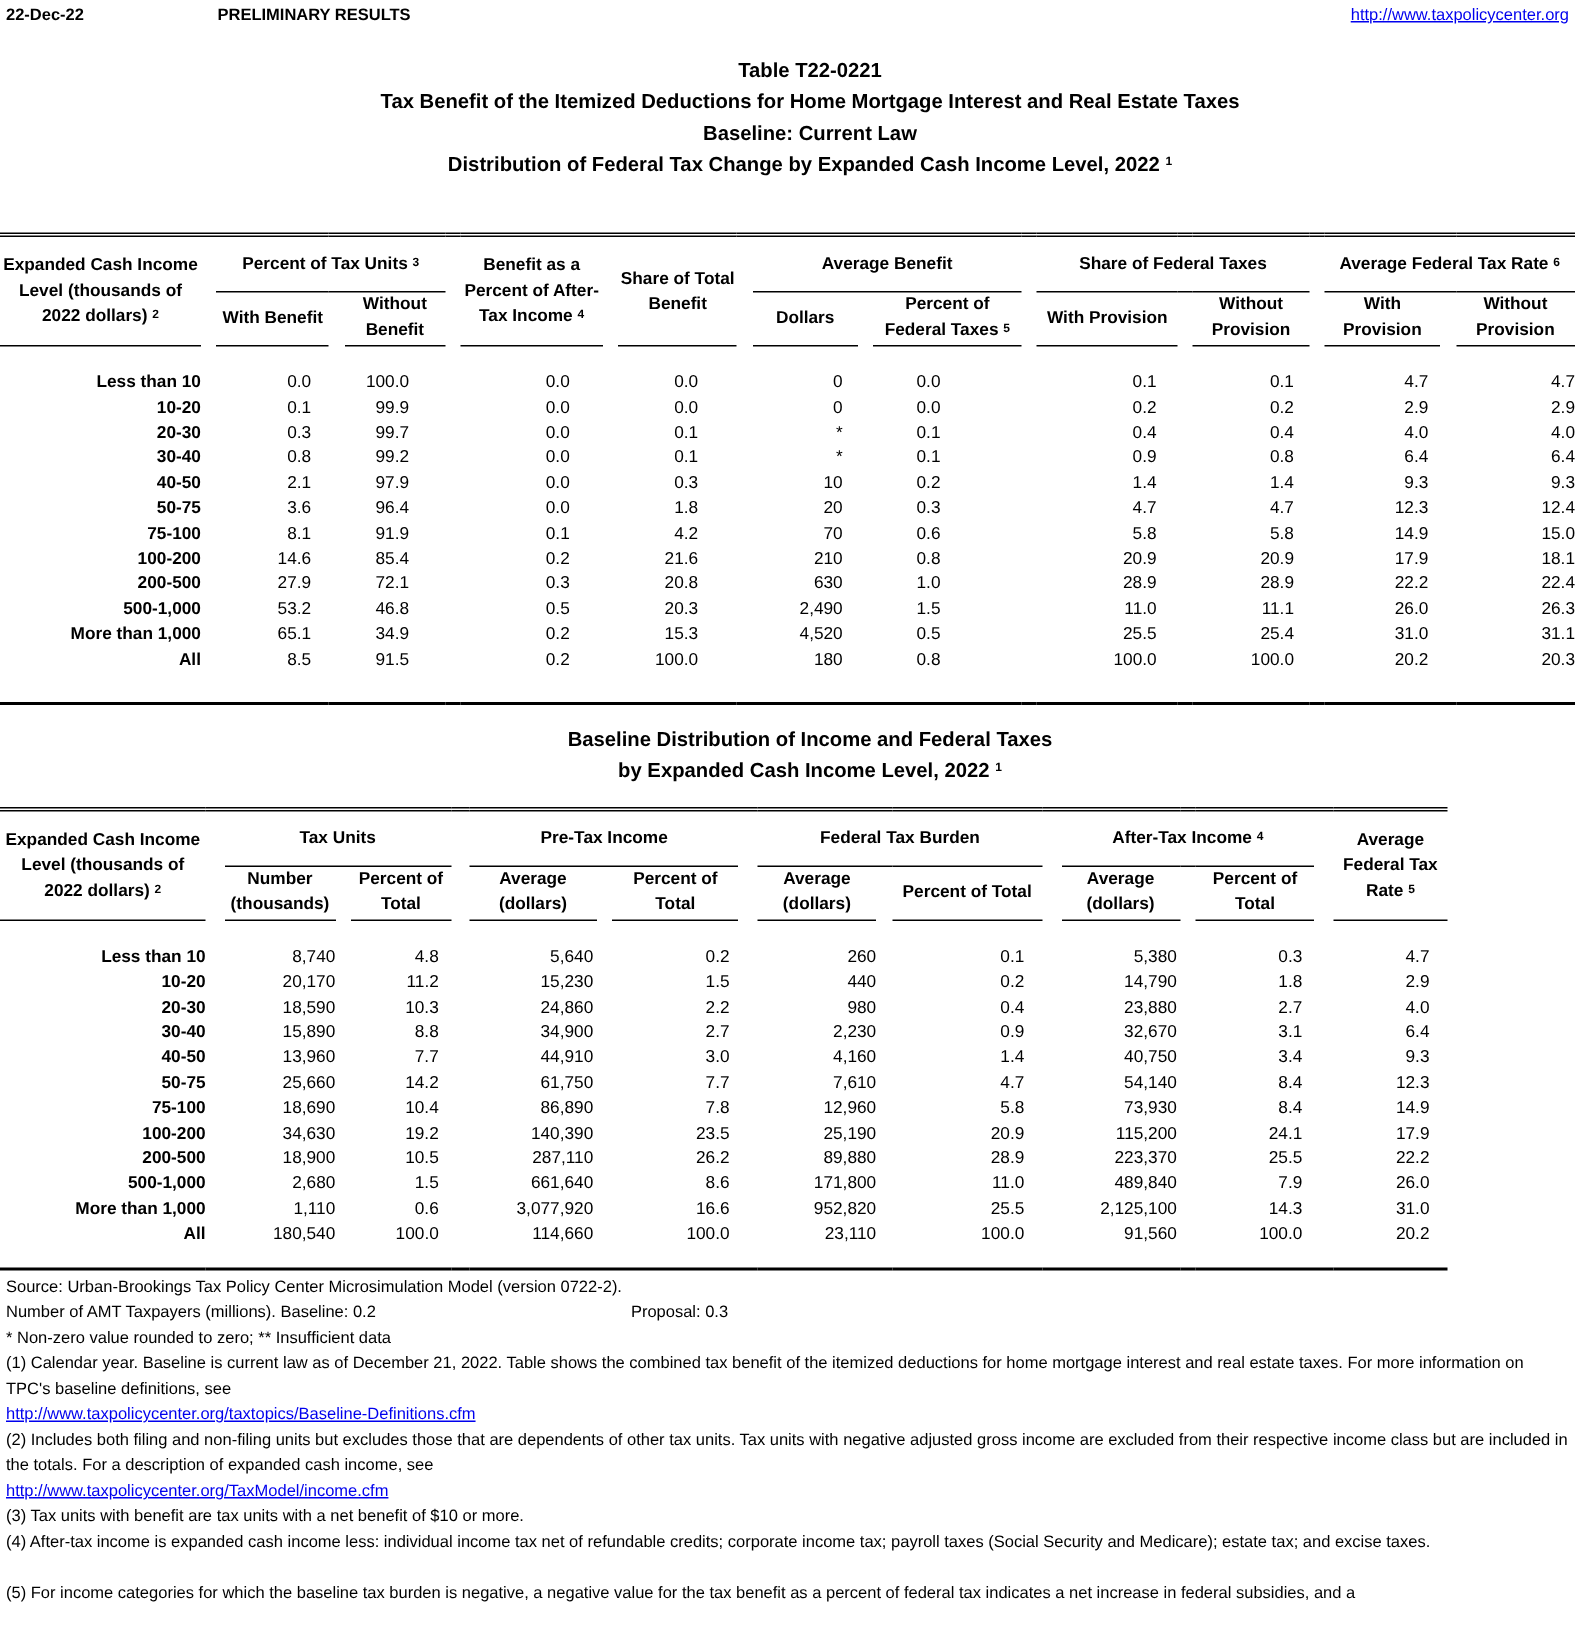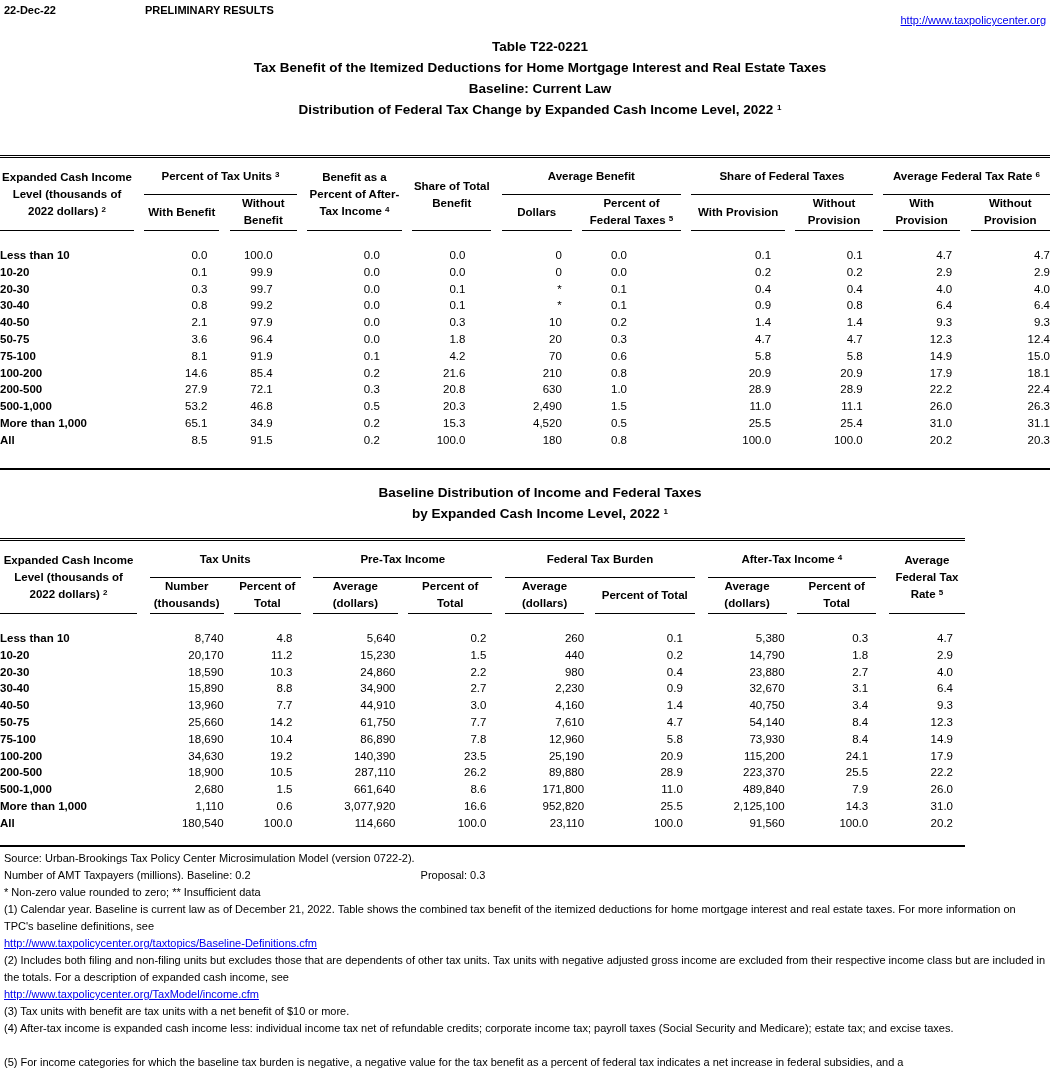--- a/index.html
+++ b/index.html
@@ -1,32 +1,32 @@
 <!DOCTYPE html>
 <html><head>
 <meta charset="utf-8">
 <style>
   html, body { margin:0; padding:0; background:#fff; }
   body { width:1050px; height:1088px; overflow:hidden; position:relative; font-family:"Liberation Sans", sans-serif; color:#000; font-size:11px; }
   .abs { position:absolute; }
   .topbar { top:4px; left:0; width:1050px; height:14px; font-weight:bold; font-size:11px; }
   .topbar .date { position:absolute; left:4px; top:0; }
   .topbar .prelim { position:absolute; left:145px; top:0; }
-  .topbar .url { position:absolute; right:4px; top:10px; font-weight:normal; color:#0000ee; text-decoration:underline;margin-left:48px; }
+  .topbar .url { position:absolute; right:4px; top:0; font-weight:normal; color:#0000ee; text-decoration:underline;margin-left:48px; }
   .titles { left:15px; width:1050px; text-align:center; font-weight:bold; font-size:13.5px; }
   .titles div { height:21px; line-height:21px; }
   sup { font-size:8px; vertical-align:top; position:relative; top:-2px; }
 
   table { border-collapse:collapse; position:absolute; table-layout:fixed; }
   td, th { padding:0; font-size:11.5px; }
   th { font-weight:bold; text-align:center; line-height:17px; vertical-align:middle; }
   .dbl { border-top:3px double #000; }
   .ul { border-bottom:1.5px solid #000; }
   td.num { text-align:right; height:16.8px; line-height:16.8px; font-weight:normal; }
-  td.lbl { text-align:left; font-weight:bold; height:16.8px; line-height:16.8px; padding-right:0;margin-left:31px; }
+  td.lbl { text-align:right; font-weight:bold; height:16.8px; line-height:16.8px; padding-right:0;margin-left:31px; }
   .tbot { border-bottom:2px solid #000; }
 
   .notes { left:4px; top:850px; width:1044px; font-size:11px; line-height:17px; }
   .notes .ln { white-space:nowrap; }
   .notes .wrap { white-space:normal; }
   .notes a { color:#0000ee; text-decoration:underline; }
 </style>
 </head>
 <body>
 

